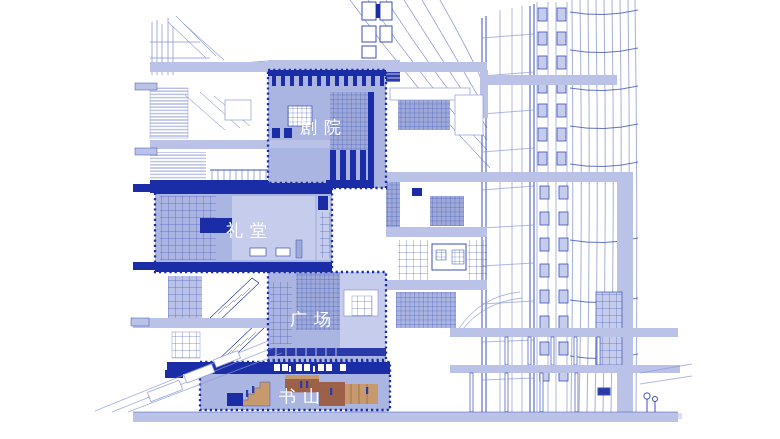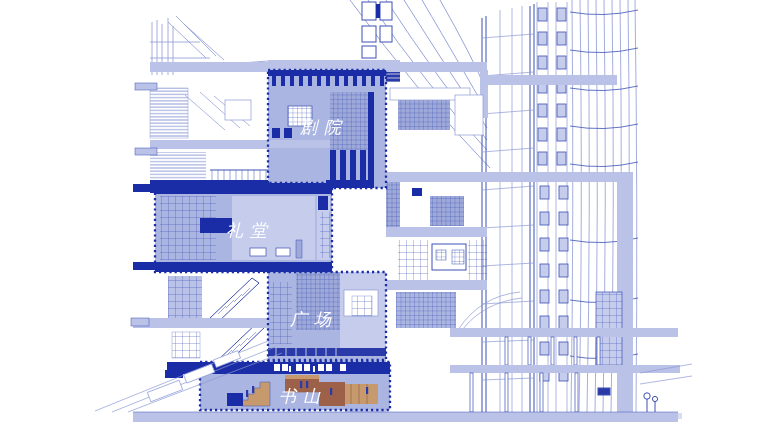--- a/index.html
+++ b/index.html
@@ -1,17 +1,17 @@
 <!DOCTYPE html>
 <html style="--accent: #1b2da6; --accent-soft: #2a3aa8; --fill-light: #bac2e8; --fill-highlight: #abb5e1; --fill-mid: #9ea9da; --fill-pale: #c6cdec; --line-strong: #3c50b4; --line-soft: #8d9ad4; --wood: #9c6148; --wood-light: #c79a6d; --label-text: #ffffff;"><head>
 <meta charset="utf-8">
 <style>
   html,body{margin:0;padding:0;background:#fff;}
   .stage{position:relative;width:780px;height:439px;background:#fff;overflow:hidden;
-         font-family:"DejaVu Sans",sans-serif;font-style:italic;}
+         font-family:"DejaVu Sans",sans-serif;}
   svg{display:block}
   
   .f-acc{fill:var(--accent);}
   .f-acc2{fill:var(--accent-soft);}
   .f-light{fill:var(--fill-light);}
   .f-hi{fill:var(--fill-highlight);}
   .f-mid{fill:var(--fill-mid);}
   .f-pale{fill:var(--fill-pale);}
   .f-white{fill:#ffffff;}
   .f-wood{fill:var(--wood);}

